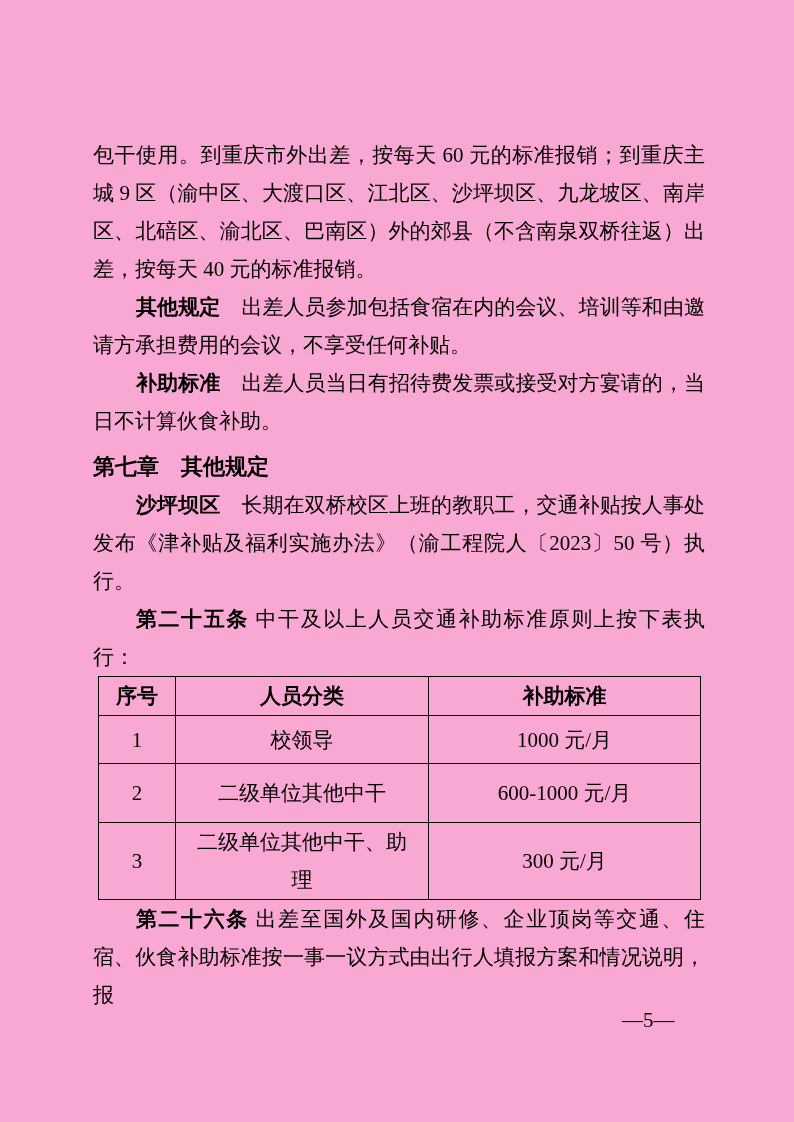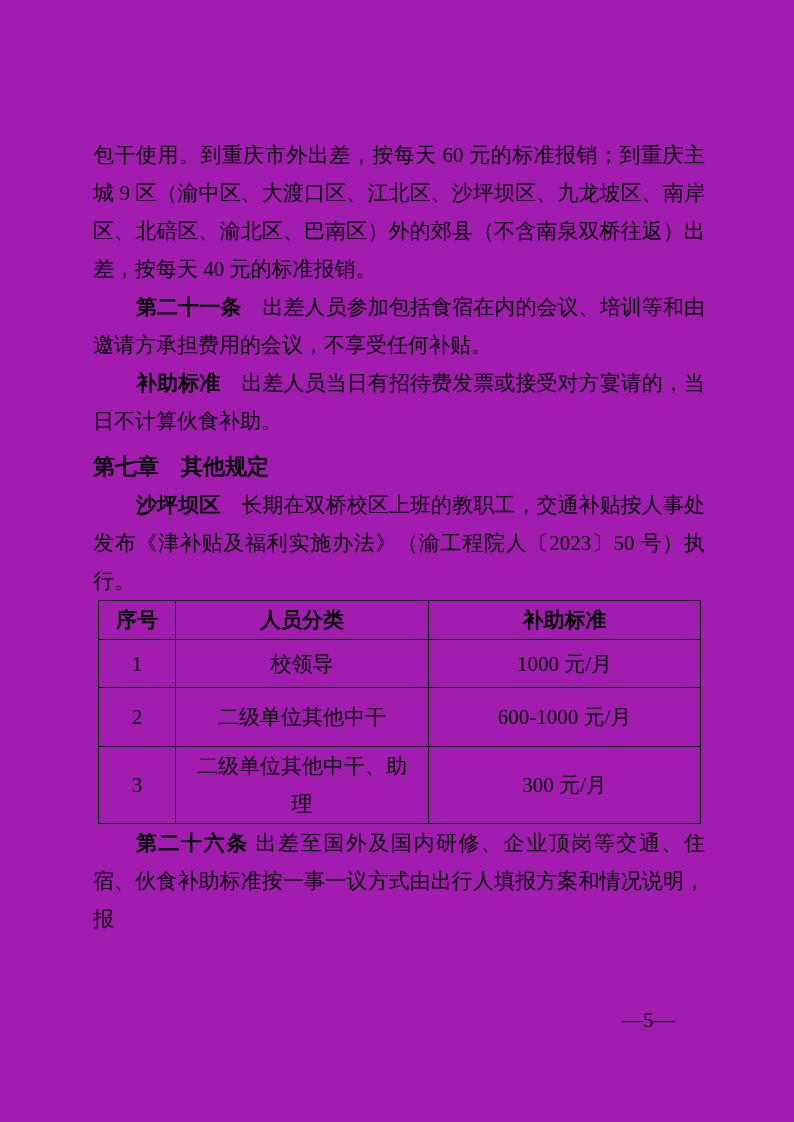--- a/index.html
+++ b/index.html
@@ -1,20 +1,20 @@
 <!DOCTYPE html>
 <html><head>
 <meta charset="utf-8">
 <style>
   html, body { margin: 0; padding: 0; background: #ffffff; }
   .page {
     position: relative;
     width: 794px;
     height: 1122px;
-    background: #a21caf;
+    background: #f9a8d4;
     overflow: hidden;
     color: #000;
   }
   .content {
     position: absolute;
     left: 93px;
     top: 136px;
     width: 612px;
     font-family: "Liberation Serif", "DejaVu Serif", serif;
     font-size: 21px;
@@ -77,29 +77,30 @@
   }
 </style>
 </head>
 <body>
 
 <div class="page">
   <div class="content">
 
     <p class="body-p">包干使用。到重庆市外出差，按每天 60 元的标准报销；到重庆主城 9 区（渝中区、大渡口区、江北区、沙坪坝区、九龙坡区、南岸区、北碚区、渝北区、巴南区）外的郊县（不含南泉双桥往返）出差，按每天 40 元的标准报销。</p>
 
-    <p class="body-p indent"><b class="hei">第二十一条</b><span>　出差人员参加包括食宿在内的会议、培训等和由邀请方承担费用的会议，不享受任何补贴。</span></p>
+    <p class="body-p indent"><b class="hei">其他规定</b><span>　出差人员参加包括食宿在内的会议、培训等和由邀请方承担费用的会议，不享受任何补贴。</span></p>
 
 
     <p class="body-p indent"><b class="hei">补助标准</b><span>　出差人员当日有招待费发票或接受对方宴请的，当日不计算伙食补助。</span></p>
 
     <h2 class="chapter">第七章　其他规定</h2>
 
     <p class="body-p indent"><b class="hei">沙坪坝区</b><span>　长期在双桥校区上班的教职工，交通补贴按人事处发布《津补贴及福利实施办法》（渝工程院人〔2023〕50 号）执行。</span></p>
 
+    <p class="body-p indent"><b class="hei">第二十五条</b><span> 中干及以上人员交通补助标准原则上按下表执行：</span></p>
 
     <table class="subsidy">
       <colgroup>
         <col class="col-no">
           <col class="col-cat">
           <col class="col-std">
       </colgroup>
       <thead>
         <tr class="hdr">
           <th>序号</th>

